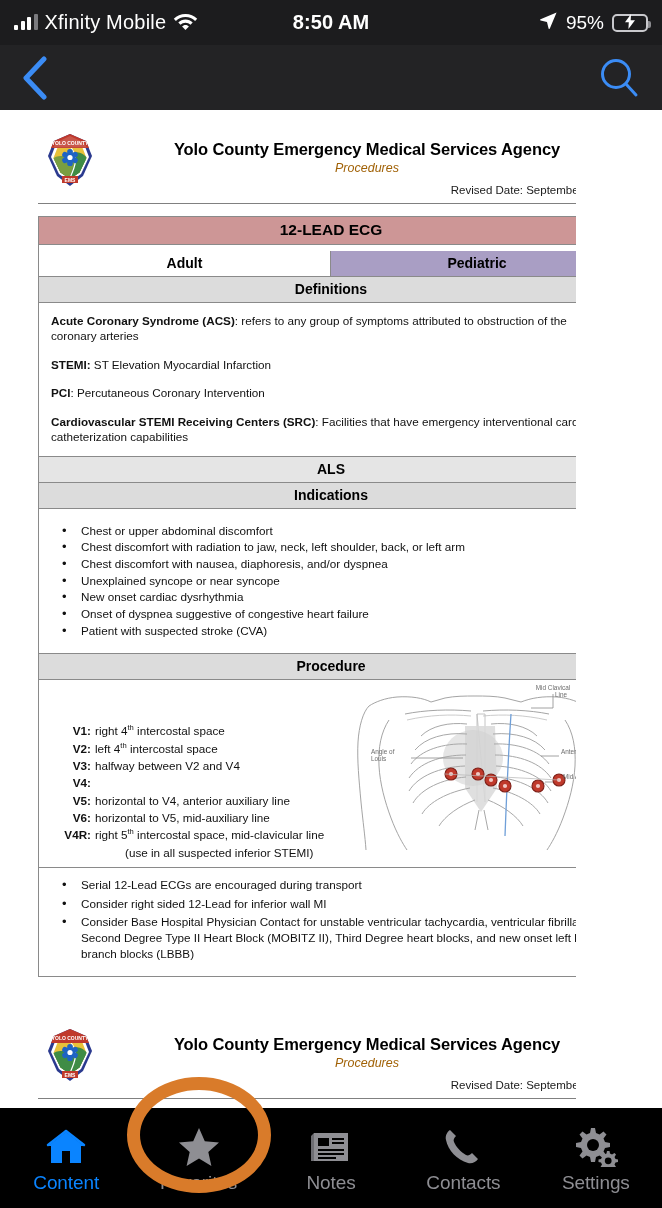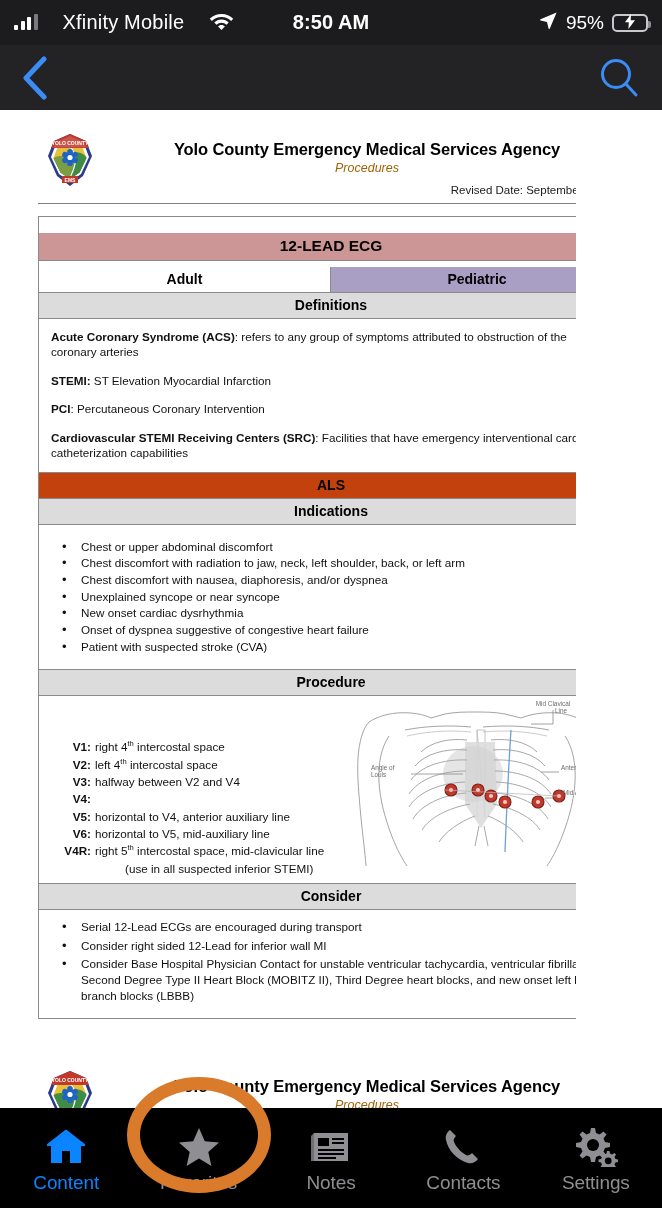--- a/index.html
+++ b/index.html
@@ -28,21 +28,21 @@
     width: 662px;
     height: 45px;
     background: #1c1c1e;
     color: #ffffff;
     display: flex;
     align-items: center;
   }
   .sb-left {
     display: flex;
     align-items: center;
-    gap: 25px;
+    gap: 7px;
     padding-left: 14px;
     flex: 1 1 0;
   }
   .sb-center {
     font-size: 20px;
     font-weight: bold;
     letter-spacing: 0.1px;
     white-space: nowrap;
   }
   .sb-right {
@@ -192,21 +192,20 @@
     display: flex;
   }
   .cell-title {
     flex: 1 1 100%;
     text-align: center;
     font-weight: bold;
     font-size: 15.5px;
     padding: 4px 0 5px;
     background: #cd9696;
     color: #000;
-    margin-top: 16px;
   }
   .cell-half {
     flex: 1 1 50%;
     text-align: center;
     font-weight: bold;
     font-size: 14px;
     padding: 4px 0 5px;
     color: #000;
     margin-top: 6px;
   }
@@ -215,21 +214,21 @@
 
   .cell-section {
     flex: 1 1 100%;
     text-align: center;
     font-weight: bold;
     font-size: 14px;
     padding: 4px 0 5px;
     background: #dcdcdc;
     color: #000;
   }
-  .cell-section.green { background: #c2410c; }
+  .cell-section.green { background: #e5e5e5; }
 
   .cell-body {
     flex: 1 1 100%;
     background: #ffffff;
     padding: 10px 12px 11px 12px;
     font-size: 11.7px;
     line-height: 1.32;
     color: #111;
   }
 
@@ -595,23 +594,20 @@
                   <text x="243" y="77" text-anchor="middle">Line</text>
                   <text x="218" y="95">Mid Axillary</text>
                   <text x="240" y="102" text-anchor="middle">Line</text>
                 </g>
               </svg>
             </div>
 
           </div>
         </div>
 
-        <div class="row">
-          <div class="cell-section">Consider</div>
-        </div>
 
         <div class="row">
           <div class="cell-body" style="padding-top:9px;padding-bottom:12px;">
             <ul class="bullets spaced">
               <li>Serial 12-Lead ECGs are encouraged during transport</li>
               <li>Consider right sided 12-Lead for inferior wall MI</li>
               <li>Consider Base Hospital Physician Contact for unstable ventricular tachycardia, ventricular fibrillation, Second Degree Type II Heart Block (MOBITZ II), Third Degree heart blocks, and new onset left bundle branch blocks (LBBB)</li>
             </ul>
           </div>
         </div>

